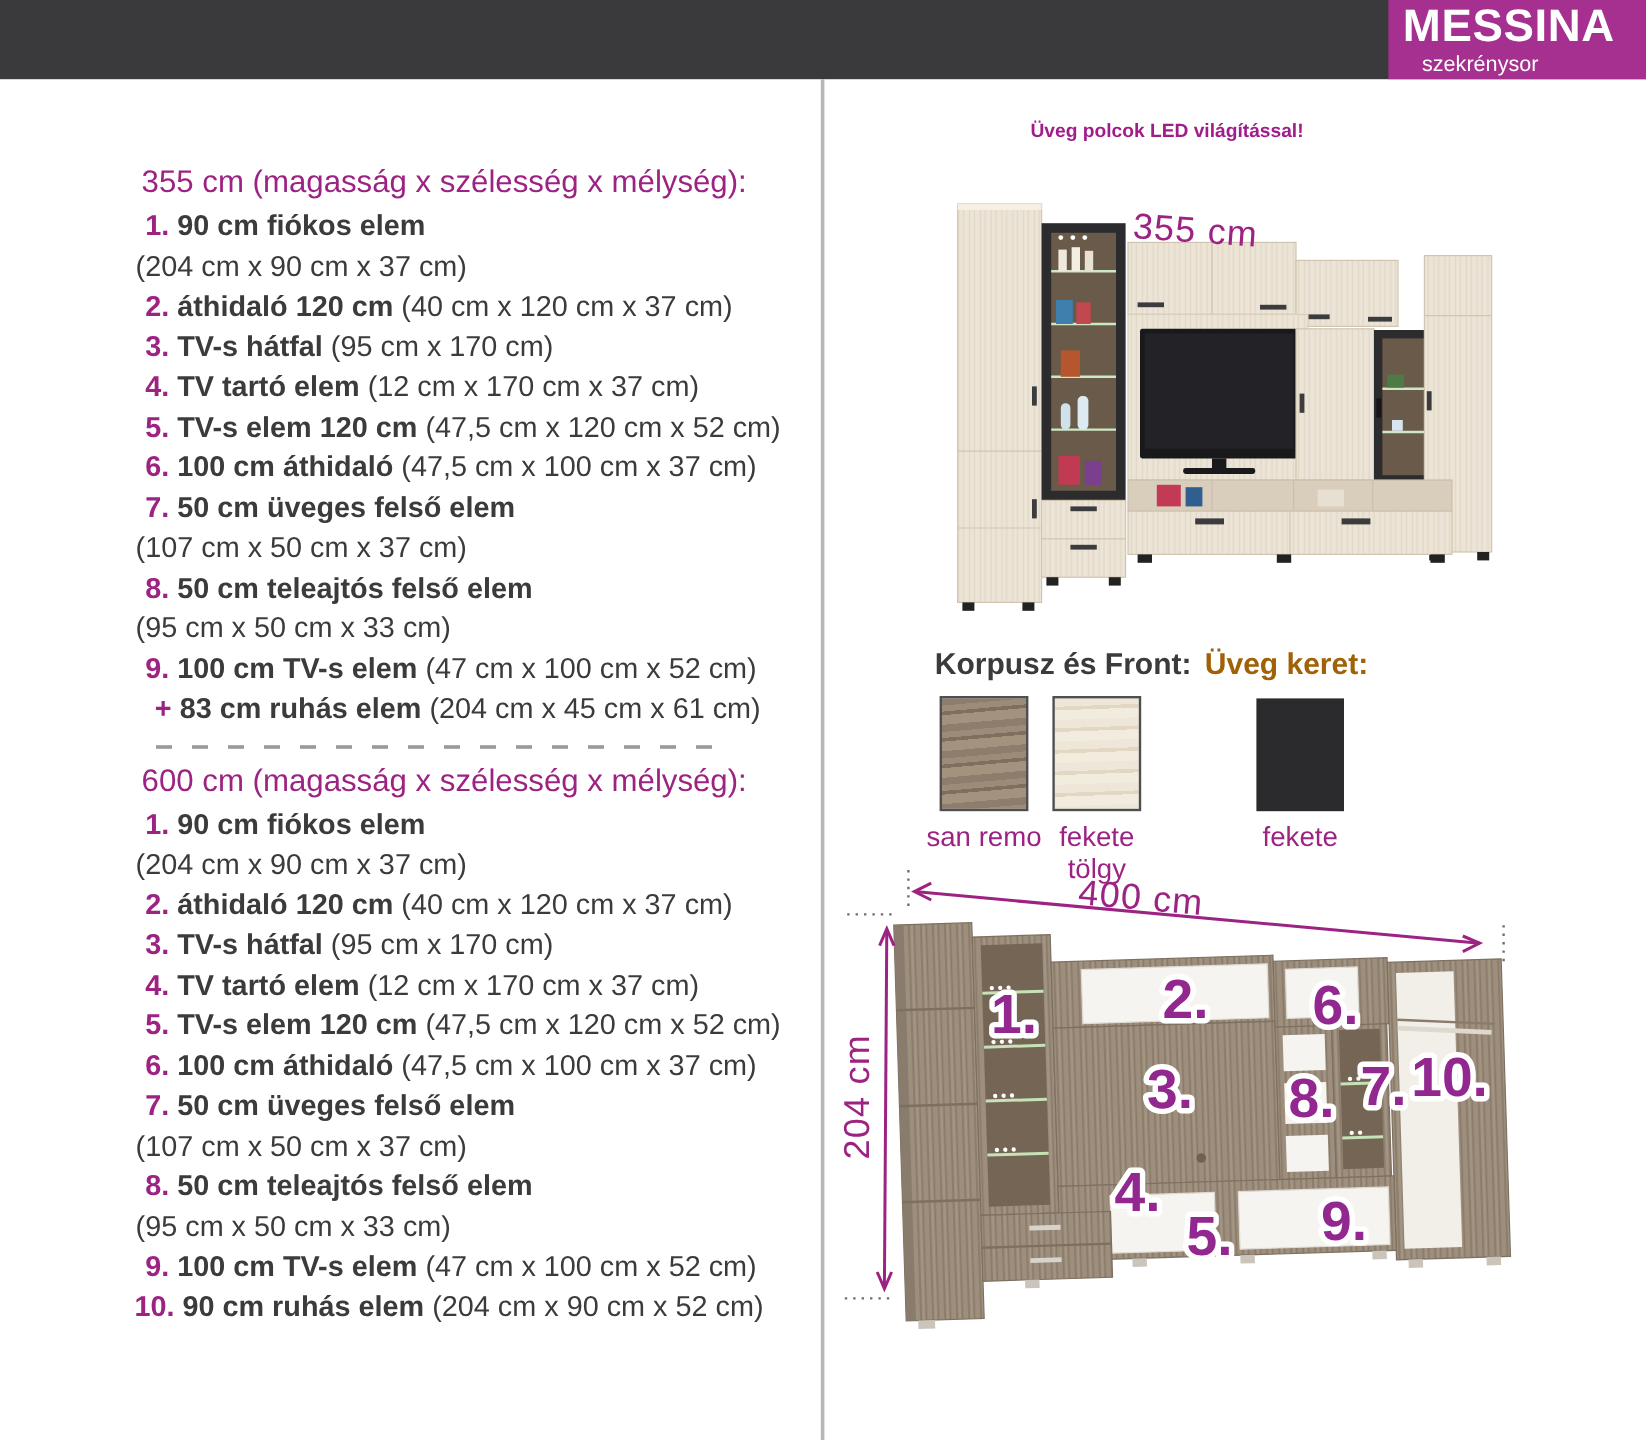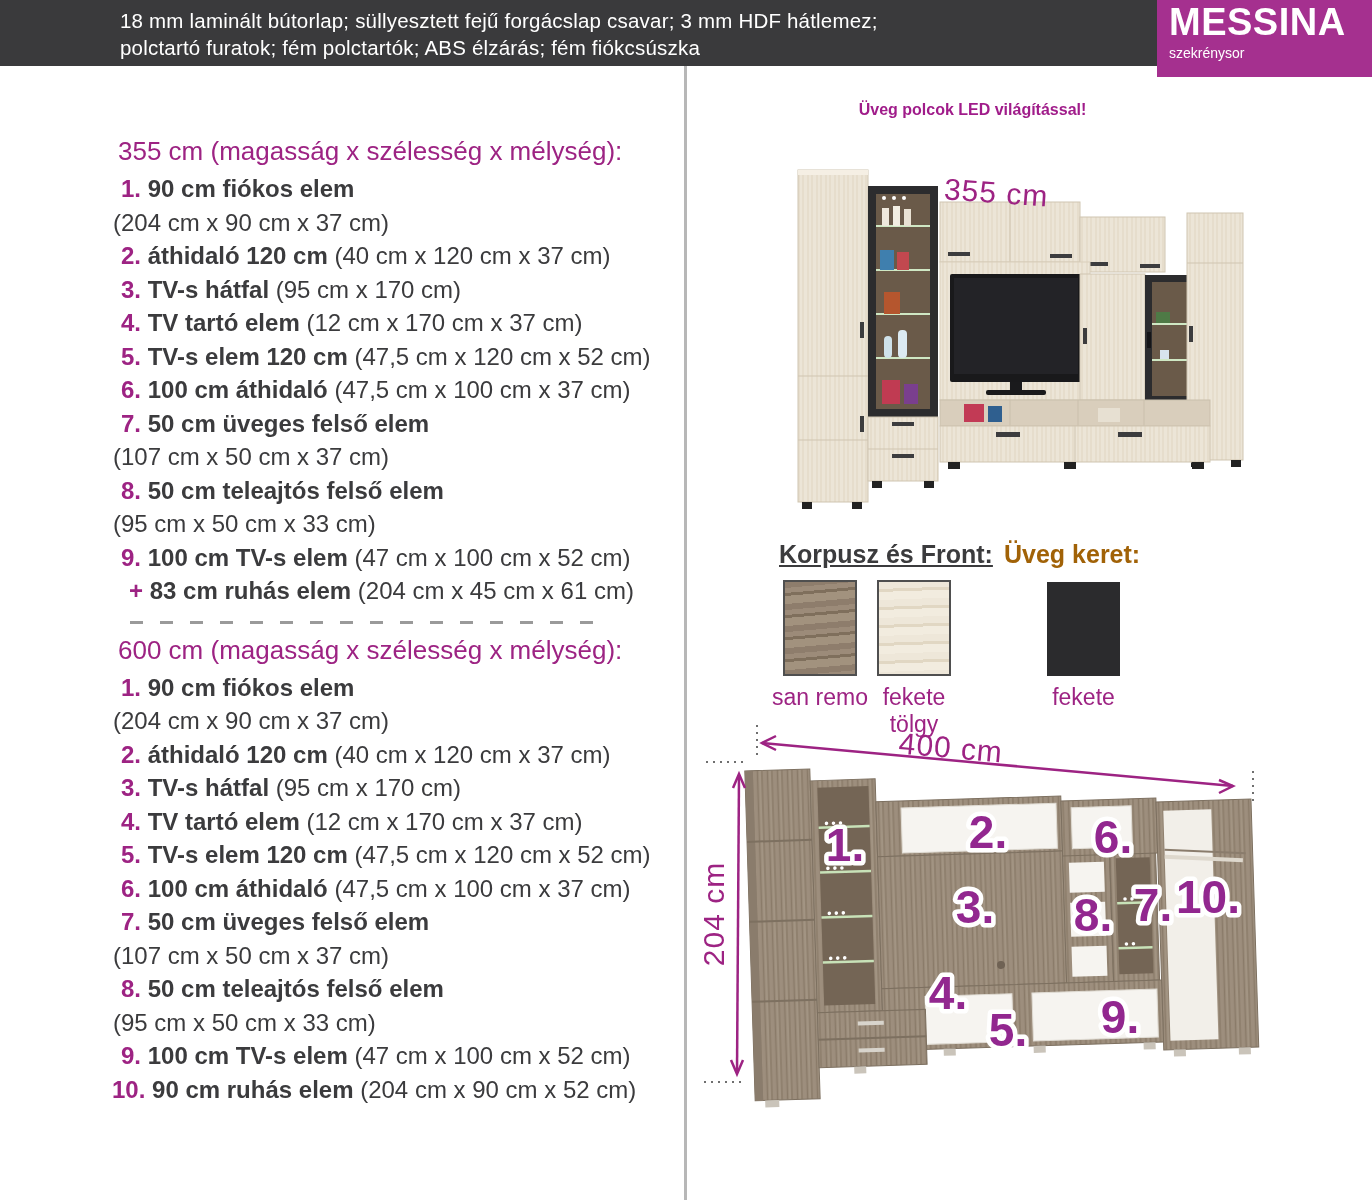--- a/index.html
+++ b/index.html
@@ -1,44 +1,44 @@
 <!DOCTYPE html>
 <html><head>
 <meta charset="utf-8">
 <style>
   html,body{margin:0;padding:0;background:#fff;}
   .page{position:relative;width:1372px;height:1200px;background:#ffffff;overflow:hidden;
         font-family:"Liberation Sans",sans-serif;color:#3b3b3d;}
   
   .header{position:absolute;left:0;top:0;width:1372px;height:66px;background:#3a3a3c;}
   .spec{position:absolute;left:120px;top:7px;font-size:20.5px;line-height:27px;color:#ffffff;font-weight:500;letter-spacing:.2px;}
-  .brand-box{position:absolute;left:1157px;top:0;width:215px;height:77px;background:#a5308f;color:#fff;
+  .brand-box{position:absolute;left:1157px;top:0;width:215px;height:66px;background:#a5308f;color:#fff;
              box-sizing:border-box;padding:3px 0 0 12px;}
   .brand{font-size:38px;font-weight:800;line-height:39px;letter-spacing:.5px;}
-  .brand-sub{font-size:14px;line-height:23px;font-weight:400;}
+  .brand-sub{font-size:18px;line-height:23px;font-weight:400;margin-left:16px;}
   .vdivider{position:absolute;left:684px;top:66px;width:3px;height:1134px;background:#b7b7b7;}
   
   .left-col{position:absolute;left:112px;top:136px;width:580px;}
   .list-title{font-size:26px;color:#9d2383;font-weight:400;margin:0 0 5px 6px;}
   .line{font-size:24px;line-height:33.5px;padding-left:9px;white-space:nowrap;}
   .line .num{color:#9d2383;font-weight:700;}
   .line .name{font-weight:700;}
   .line .dims{font-weight:400;}
   .line.cont{padding-left:1px;}
   .line.plus{padding-left:17px;}
   .line.ten{padding-left:0;}
   .dash-divider{height:3px;width:472px;margin:13px 0 11px 18px;
     background:repeating-linear-gradient(90deg,#9a9a9a 0 13px,transparent 13px 30px);}
   
   .headline{position:absolute;left:700px;top:101px;width:545px;text-align:center;
             font-size:16px;font-weight:600;color:#a01c8a;}
   .photo{position:absolute;left:788px;top:164px;width:562px;height:348px;}
   .photo-label{position:absolute;left:944px;top:176px;font-size:30px;color:#9d2383;
                transform:rotate(4deg);letter-spacing:1px;font-weight:500;}
-  .finish-title{position:absolute;left:779px;top:540px;font-size:25px;font-weight:600;color:#3b3b3d;text-decoration:underline;}
+  .finish-title{position:absolute;left:779px;top:540px;font-size:25px;font-weight:600;color:#3b3b3d;}
   .glass-title{position:absolute;left:1004px;top:540px;font-size:25px;font-weight:600;color:#a16207;}
   .swatch{position:absolute;width:74px;height:96px;border:2px solid #4f4f4f;box-sizing:border-box;}
   .sw-sanremo{left:783px;top:580px;
     background:repeating-linear-gradient(175deg,#8e7d6c 0 6px,#9c8b79 6px 11px,#7f6f5c 11px 14px,#a2927e 14px 22px);}
   .sw-justus{left:877px;top:580px;
     background:repeating-linear-gradient(178deg,#eee7d9 0 7px,#e1d7c3 7px 10px,#f2ecdf 10px 18px);}
   .sw-black{left:1047px;top:582px;width:73px;height:94px;background:#2b2b2d;border:none;}
   .swatch-label{position:absolute;font-size:23px;color:#9d2383;text-align:center;}
   .lbl-sanremo{left:771px;top:684px;width:98px;}
   .lbl-justus{left:858px;top:684px;width:112px;}
@@ -46,24 +46,20 @@
   .diagram{position:absolute;left:700px;top:722px;width:622px;height:420px;}
   svg{display:block;}
   svg text{font-family:"Liberation Sans",sans-serif;}
 </style>
 </head>
 <body>
 
 <div class="page">
 
   <div class="header">
-    <div class="spec">
-      <div>18 mm laminált bútorlap; süllyesztett fejű forgácslap csavar; 3 mm HDF hátlemez;</div>
-      <div>polctartó furatok; fém polctartók; ABS élzárás; fém fiókcsúszka</div>
-    </div>
     <div class="brand-box">
       <div class="brand">MESSINA</div>
       <div class="brand-sub">szekrénysor</div>
     </div>
   </div>
 
   <div class="vdivider"></div>
 
   <div class="left-col">
 

